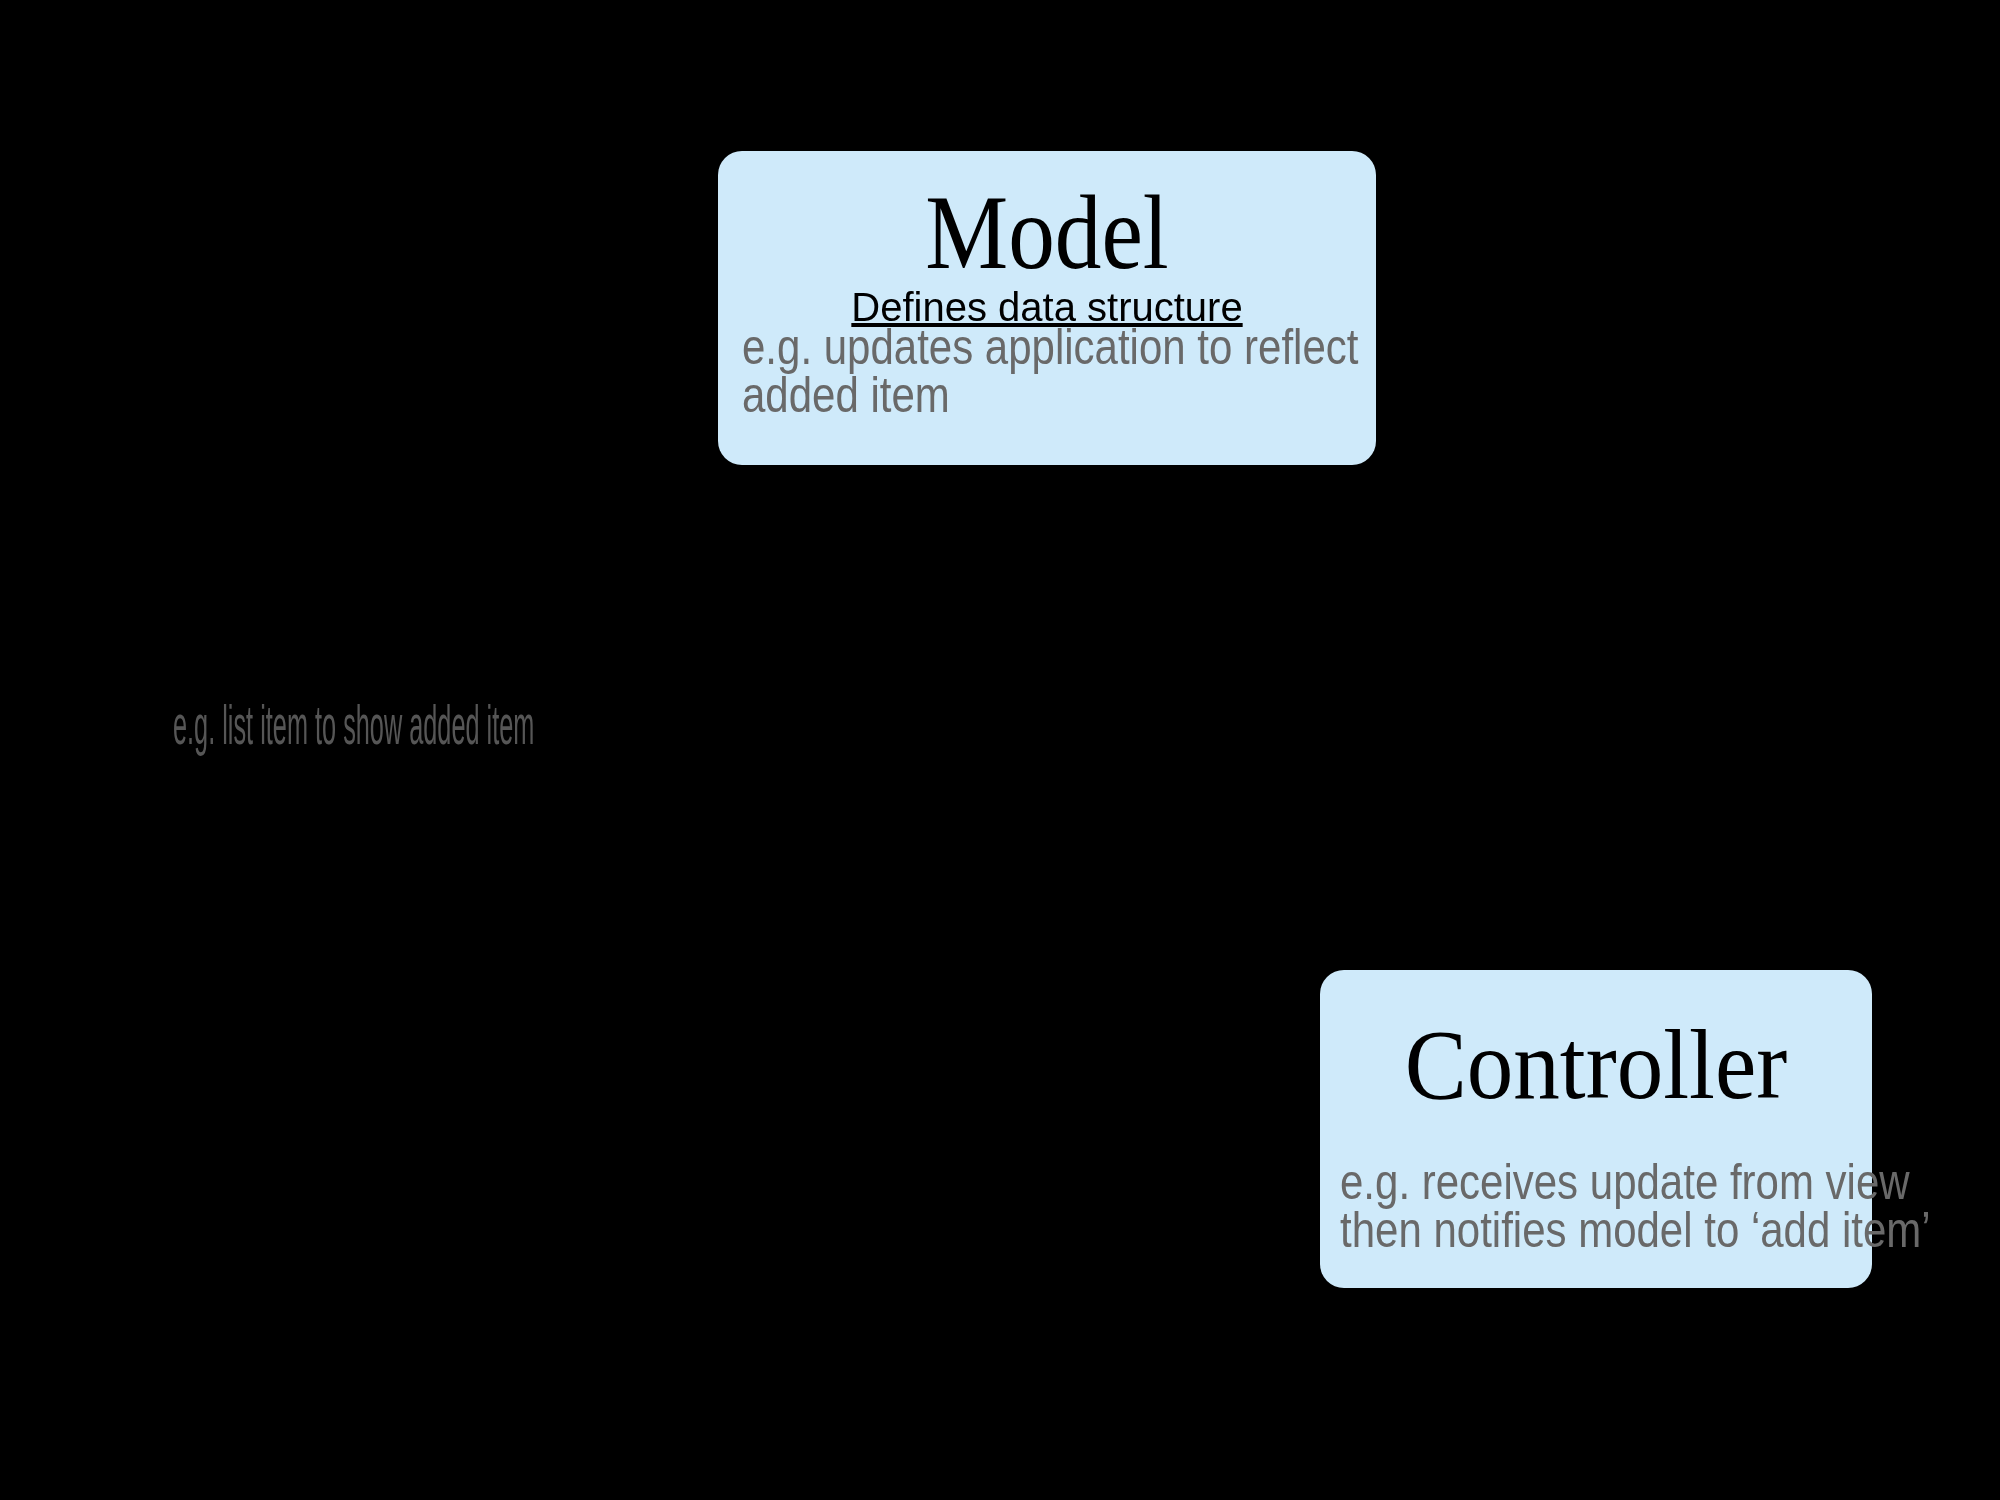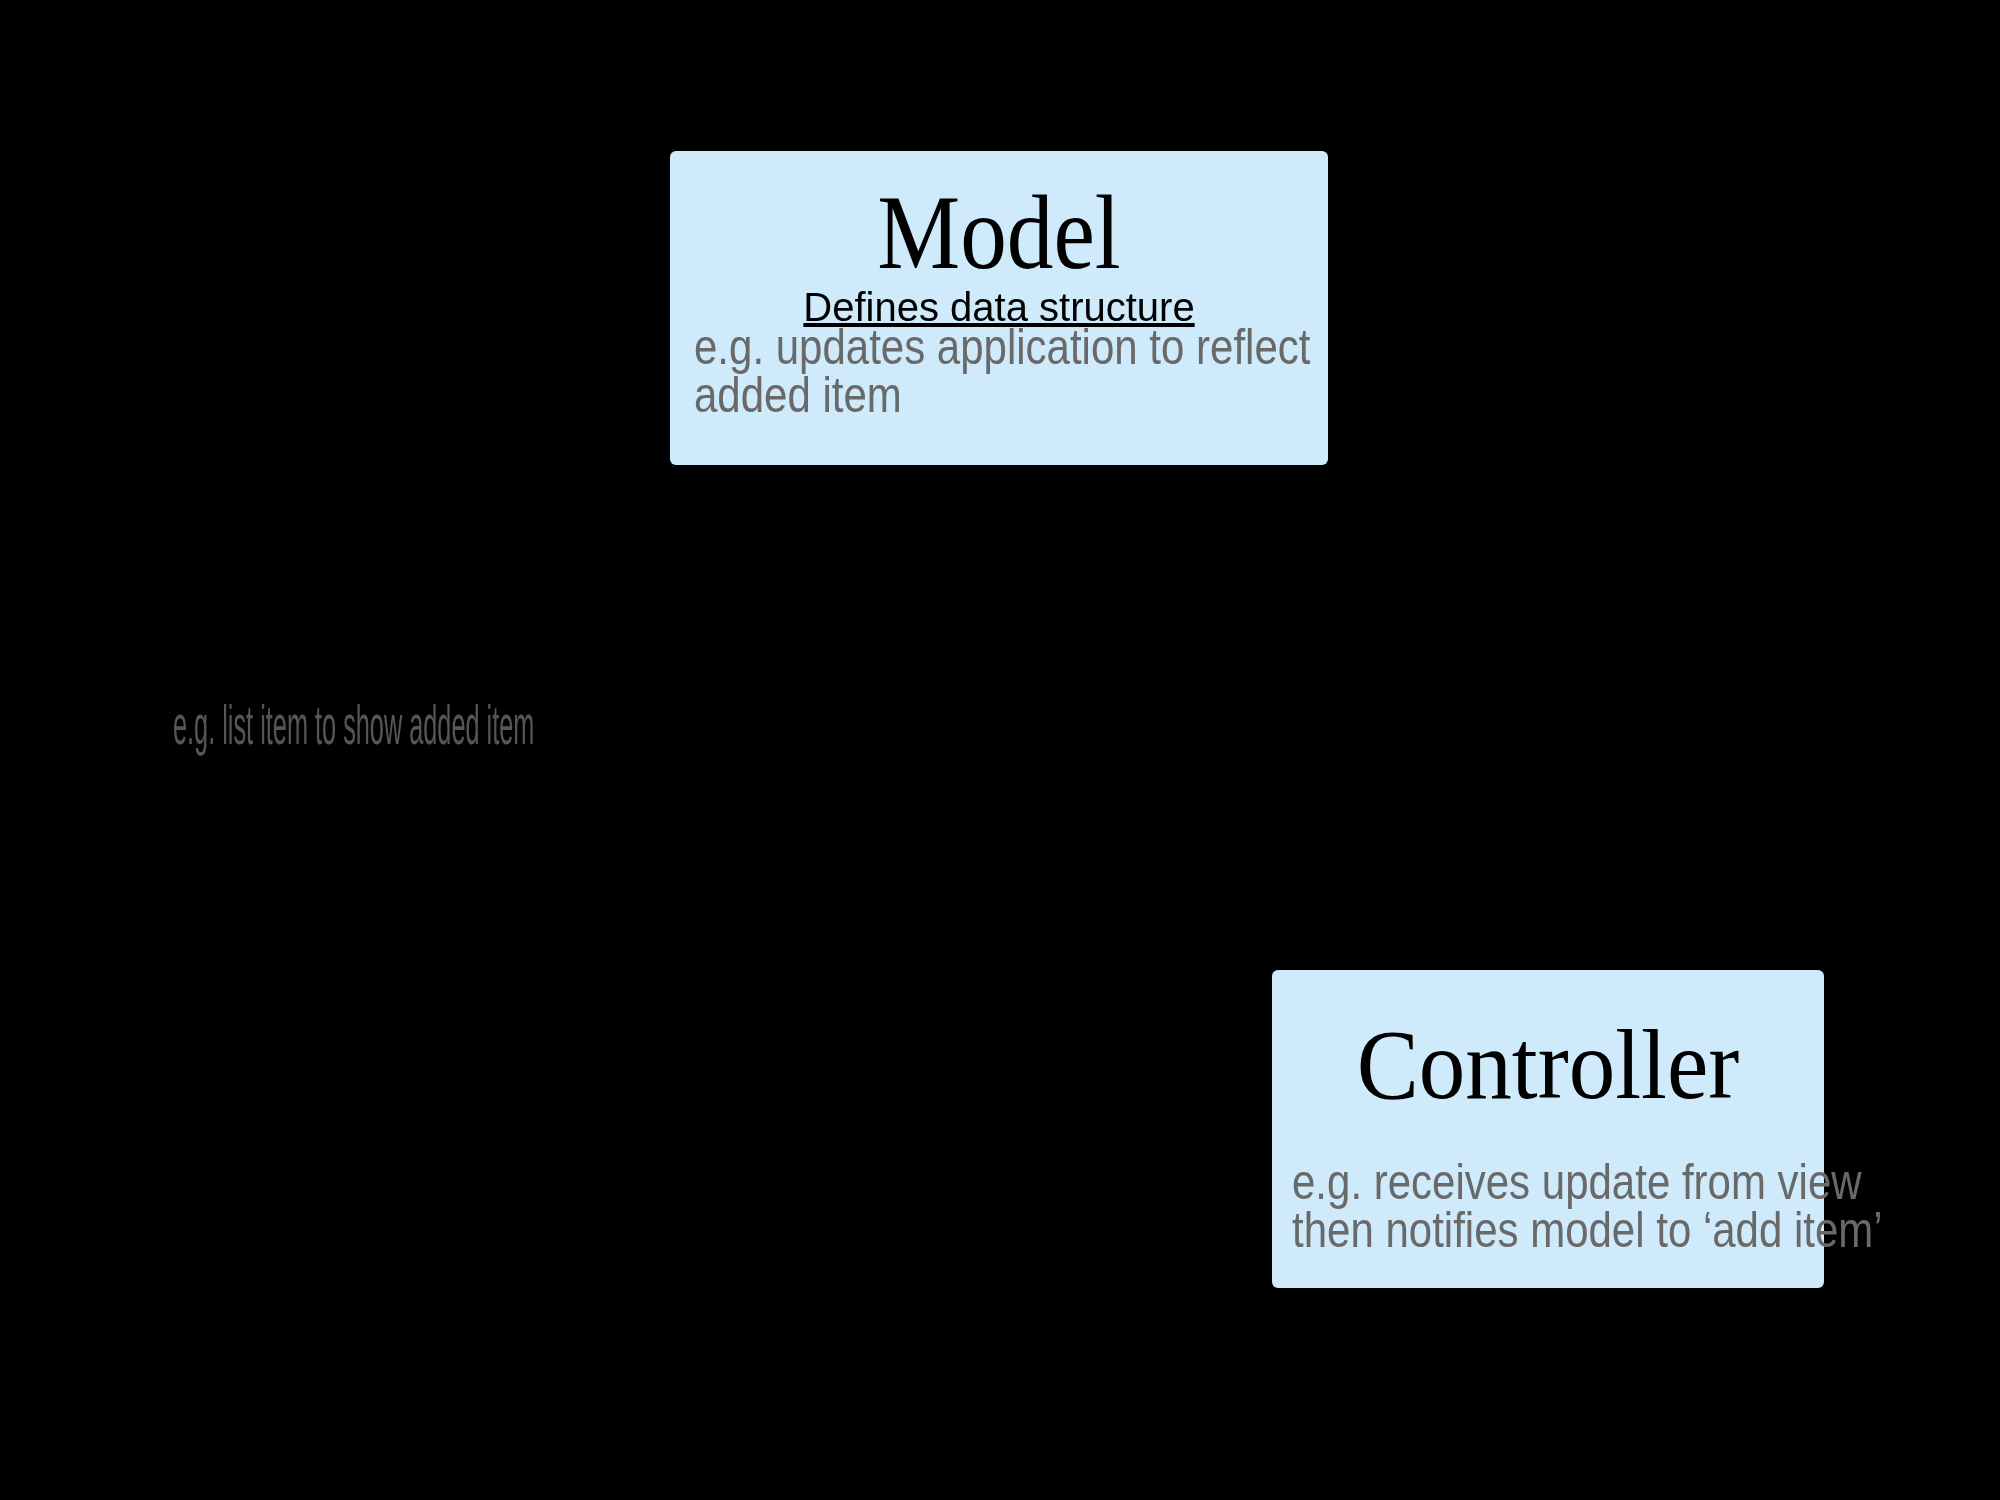--- a/index.html
+++ b/index.html
@@ -11,21 +11,22 @@
     position: relative;
     width: 2000px;
     height: 1500px;
     background: var(--bg, #000);
     overflow: hidden;
     font-family: "Liberation Sans", "DejaVu Sans", sans-serif;
   }
   .box {
     position: absolute;
     background: var(--box-fill, #cfeafa);
-    border-radius: 6px;
+    border-radius: 24px;
+    margin-left: 48px;
   }
   .line {
     position: absolute;
     white-space: nowrap;
     line-height: 1;
   }
   .centered {
     left: 0;
     width: 100%;
     text-align: center;

